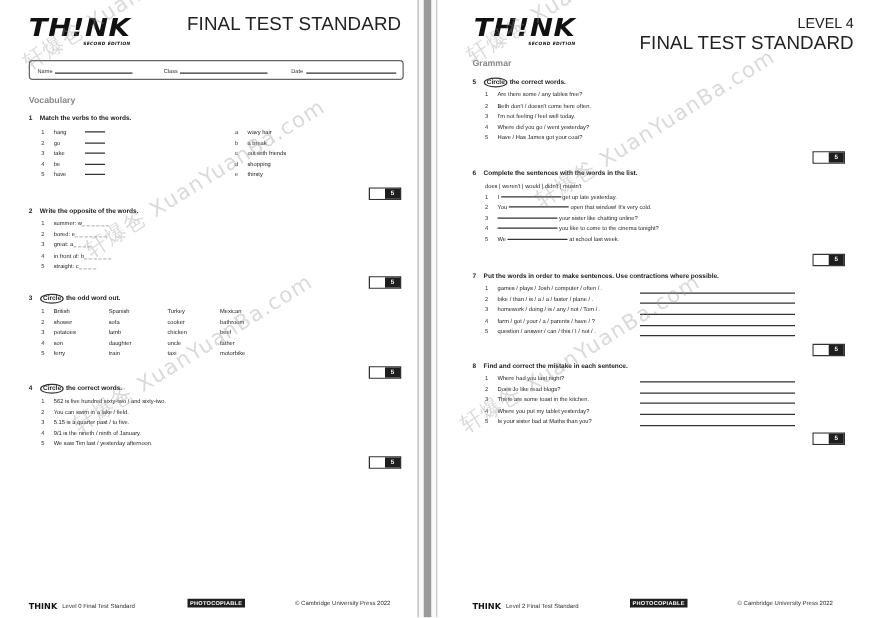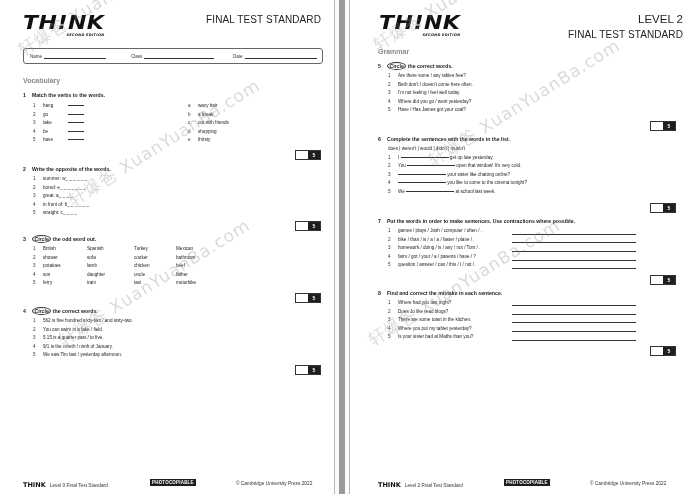--- a/index.html
+++ b/index.html
@@ -15,21 +15,21 @@
   
   .logo { position: absolute; top: 12px; left: 23px; font-style: italic; }
   .page.right .logo { left: 29px; }
   .logo-main { font-family: "DejaVu Sans", sans-serif; font-weight: 900; font-size: 22px; letter-spacing: 0.5px; color: #111; line-height: 22px; transform: scaleY(0.9); }
   .logo-sub { font-family: "DejaVu Sans", sans-serif; font-weight: 700; font-size: 3.5px; letter-spacing: 0.3px; color: #111; text-align: right; margin-top: -1px; }
 
   
   .title-block { position: absolute; top: 12px; right: 13px; text-align: right; color: #222; }
   .page.right .title-block { right: 16px; }
   .level { font-size: 11.5px; line-height: 15px; }
-  .final { font-size: 10px; line-height: 15px; letter-spacing: 0.1px; }
+  .final { font-size: 15px; line-height: 15px; letter-spacing: 0.1px; }
 
   
   .namebox { position: absolute; left: 23px; top: 48px; width: 300px; height: 16px; border: 1px solid #666; border-radius: 3px; font-size: 4.5px; color: #333; }
   .namebox .f { position: absolute; top: 5px; display: flex; align-items: flex-end; }
   .namebox .f .line { border-bottom: 0.6px solid #333; height: 4px; margin-left: 2px; }
 
   .section-title { position: absolute; font-weight: 700; font-size: 7px; color: #8a8a8a; }
 
   .q { position: absolute; font-size: 5px; color: #222; }
   .q-head { font-weight: 700; font-size: 5.2px; display: flex; gap: 6px; white-space: nowrap; }
@@ -269,21 +269,21 @@
   </div>
 
   <div class="gutter"></div>
 
   <div class="page right">
     <div class="logo">
       <div class="logo-main">TH!NK</div>
       <div class="logo-sub">SECOND EDITION</div>
     </div>
     <div class="title-block">
-      <div class="level">LEVEL 2</div>
+      <div class="level">LEVEL 4</div>
       <div class="final">FINAL TEST STANDARD</div>
     </div>
 
     <div class="section-title" style="left:28px;top:48px;">Grammar</div>
 
     <div class="q" style="left:28px;top:63px;width:300px;">
       <div class="q-head">
           <span>5</span>
           <span><span class="circle-word">Circle</span> <span>the correct words.</span></span>
         </div>

